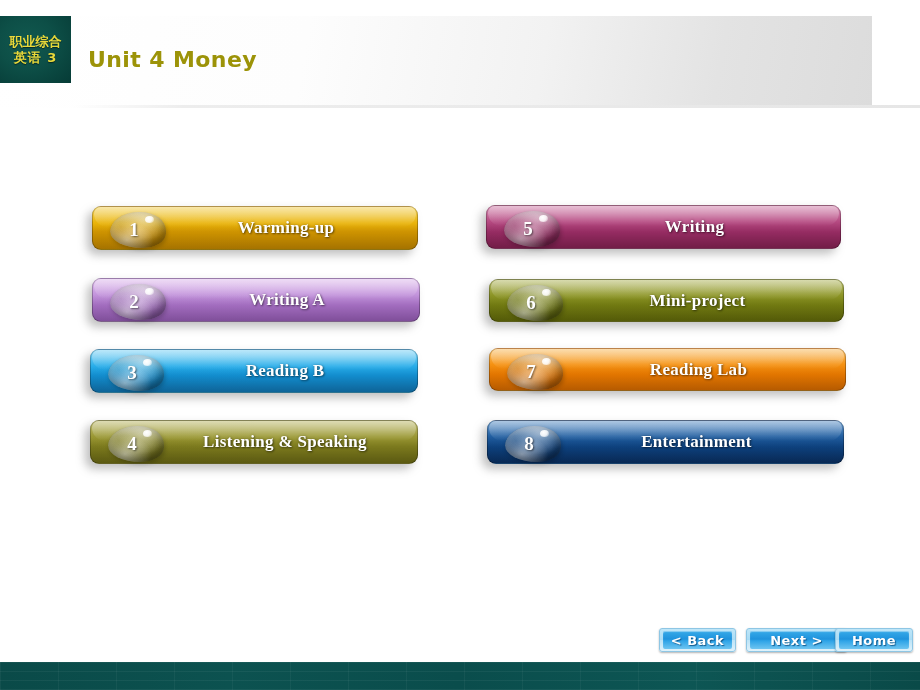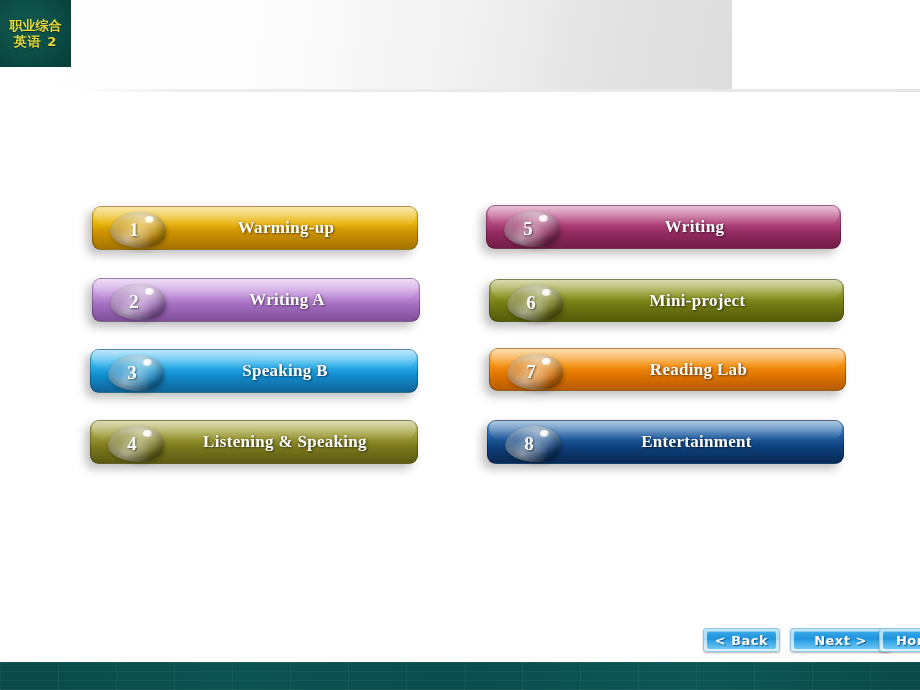--- a/index.html
+++ b/index.html
@@ -6,21 +6,21 @@
   html,body { width:920px; height:690px; }
   body {
     font-family:"Liberation Sans", sans-serif;
     background:#ffffff;
     overflow:hidden;
     position:relative;
   }
 
   
   .header {
-    position:absolute; left:0; top:0; width:732px; height:92px;
+    position:absolute; left:0; top:16px; width:872px; height:92px;
     background:linear-gradient(100deg,#ffffff 0%,#fdfdfd 35%,#f2f2f2 62%,#e3e3e3 82%,#dcdcdc 100%);
     text-align:right;
   }
   .header-underline {
     position:absolute; left:0; top:89px; width:920px; height:3px;
     background:linear-gradient(90deg,rgba(255,255,255,0) 0%,rgba(255,255,255,0) 8%,#ededed 20%,#e6e6e6 100%);
   }
   .logo-box {
     position:absolute; left:0; top:0; width:71px; height:67px;
     background:radial-gradient(ellipse at 38% 40%, #11594f 0%, #0d4f47 45%, #063b36 100%);
@@ -109,21 +109,20 @@
   
   .navbar { position:absolute; left:0; top:0; width:920px; height:690px; }
   .navbtn {
     position:absolute; height:24px;
     border-radius:3px;
     background:linear-gradient(180deg,#bfe6f8 0%,#a9dcf5 48%,#bde4f7 52%,#dff2fb 100%);
     border:1px solid #8ec6e4;
     box-shadow:0 1px 2px rgba(0,0,0,.30);
     display:flex; align-items:center; justify-content:center;
     padding:2px 3px;
-    margin-left:44px;
   }
   .navbtn .inner {
     width:100%; height:100%;
     border-radius:2px;
     background:linear-gradient(180deg,#36aae8 0%,#1f93dd 45%,#2fa4e7 55%,#6ec5f1 100%);
     display:flex; align-items:center; justify-content:center;
     box-shadow:inset 0 1px 1px rgba(255,255,255,.45);
   }
   .navbtn .txt {
     font-family:"DejaVu Sans", sans-serif;
@@ -141,22 +140,23 @@
       repeating-linear-gradient(0deg, rgba(255,255,255,.05) 0px, rgba(255,255,255,.05) 1px, rgba(255,255,255,0) 1px, rgba(255,255,255,0) 9px),
       linear-gradient(90deg,#0a4a48 0%,#0c5250 25%,#0a4d4c 50%,#0d5654 75%,#0a4a48 100%);
   }
 </style>
 </head>
 <body>
 
 <div class="header">
   <div class="logo-box">
     <div class="logo-line one">职业综合</div>
-    <div class="logo-line two">英语 2</div>
-  </div>
+    <div class="logo-line two">英语 3</div>
+  </div>
+  <div class="page-title">Unit 4 Money</div>
   <div class="header-underline"></div>
 </div>
 
 <div class="menu-area">
 
   <div class="mbtn" id="btn-1" style="left:92px; top:206px; width:326px; height:44px;">
     <div class="face" style="background:linear-gradient(180deg,#f0c21e 0%,#e8b000 40%,#d79a00 58%,#c88b00 100%);"></div>
     <div class="gloss"></div>
     <div class="shine"></div>
     <div class="drop">
@@ -181,21 +181,21 @@
 
   <div class="mbtn" id="btn-3" style="left:90px; top:349px; width:328px; height:44px;">
     <div class="face" style="background:linear-gradient(180deg,#4fc3f2 0%,#1fa9e8 40%,#1394d8 60%,#1179b8 100%);"></div>
     <div class="gloss"></div>
     <div class="shine"></div>
     <div class="drop">
       <div class="body"></div>
         <div class="hi"></div>
       <div class="num">3</div>
     </div>
-    <div class="label">Speaking B</div>
+    <div class="label">Reading B</div>
   </div>
 
   <div class="mbtn" id="btn-4" style="left:90px; top:420px; width:328px; height:44px;">
     <div class="face" style="background:linear-gradient(180deg,#a7a33c 0%,#95922a 40%,#82801f 60%,#6e6c15 100%);"></div>
     <div class="gloss"></div>
     <div class="shine"></div>
     <div class="drop">
       <div class="body"></div>
         <div class="hi"></div>
       <div class="num">4</div>

